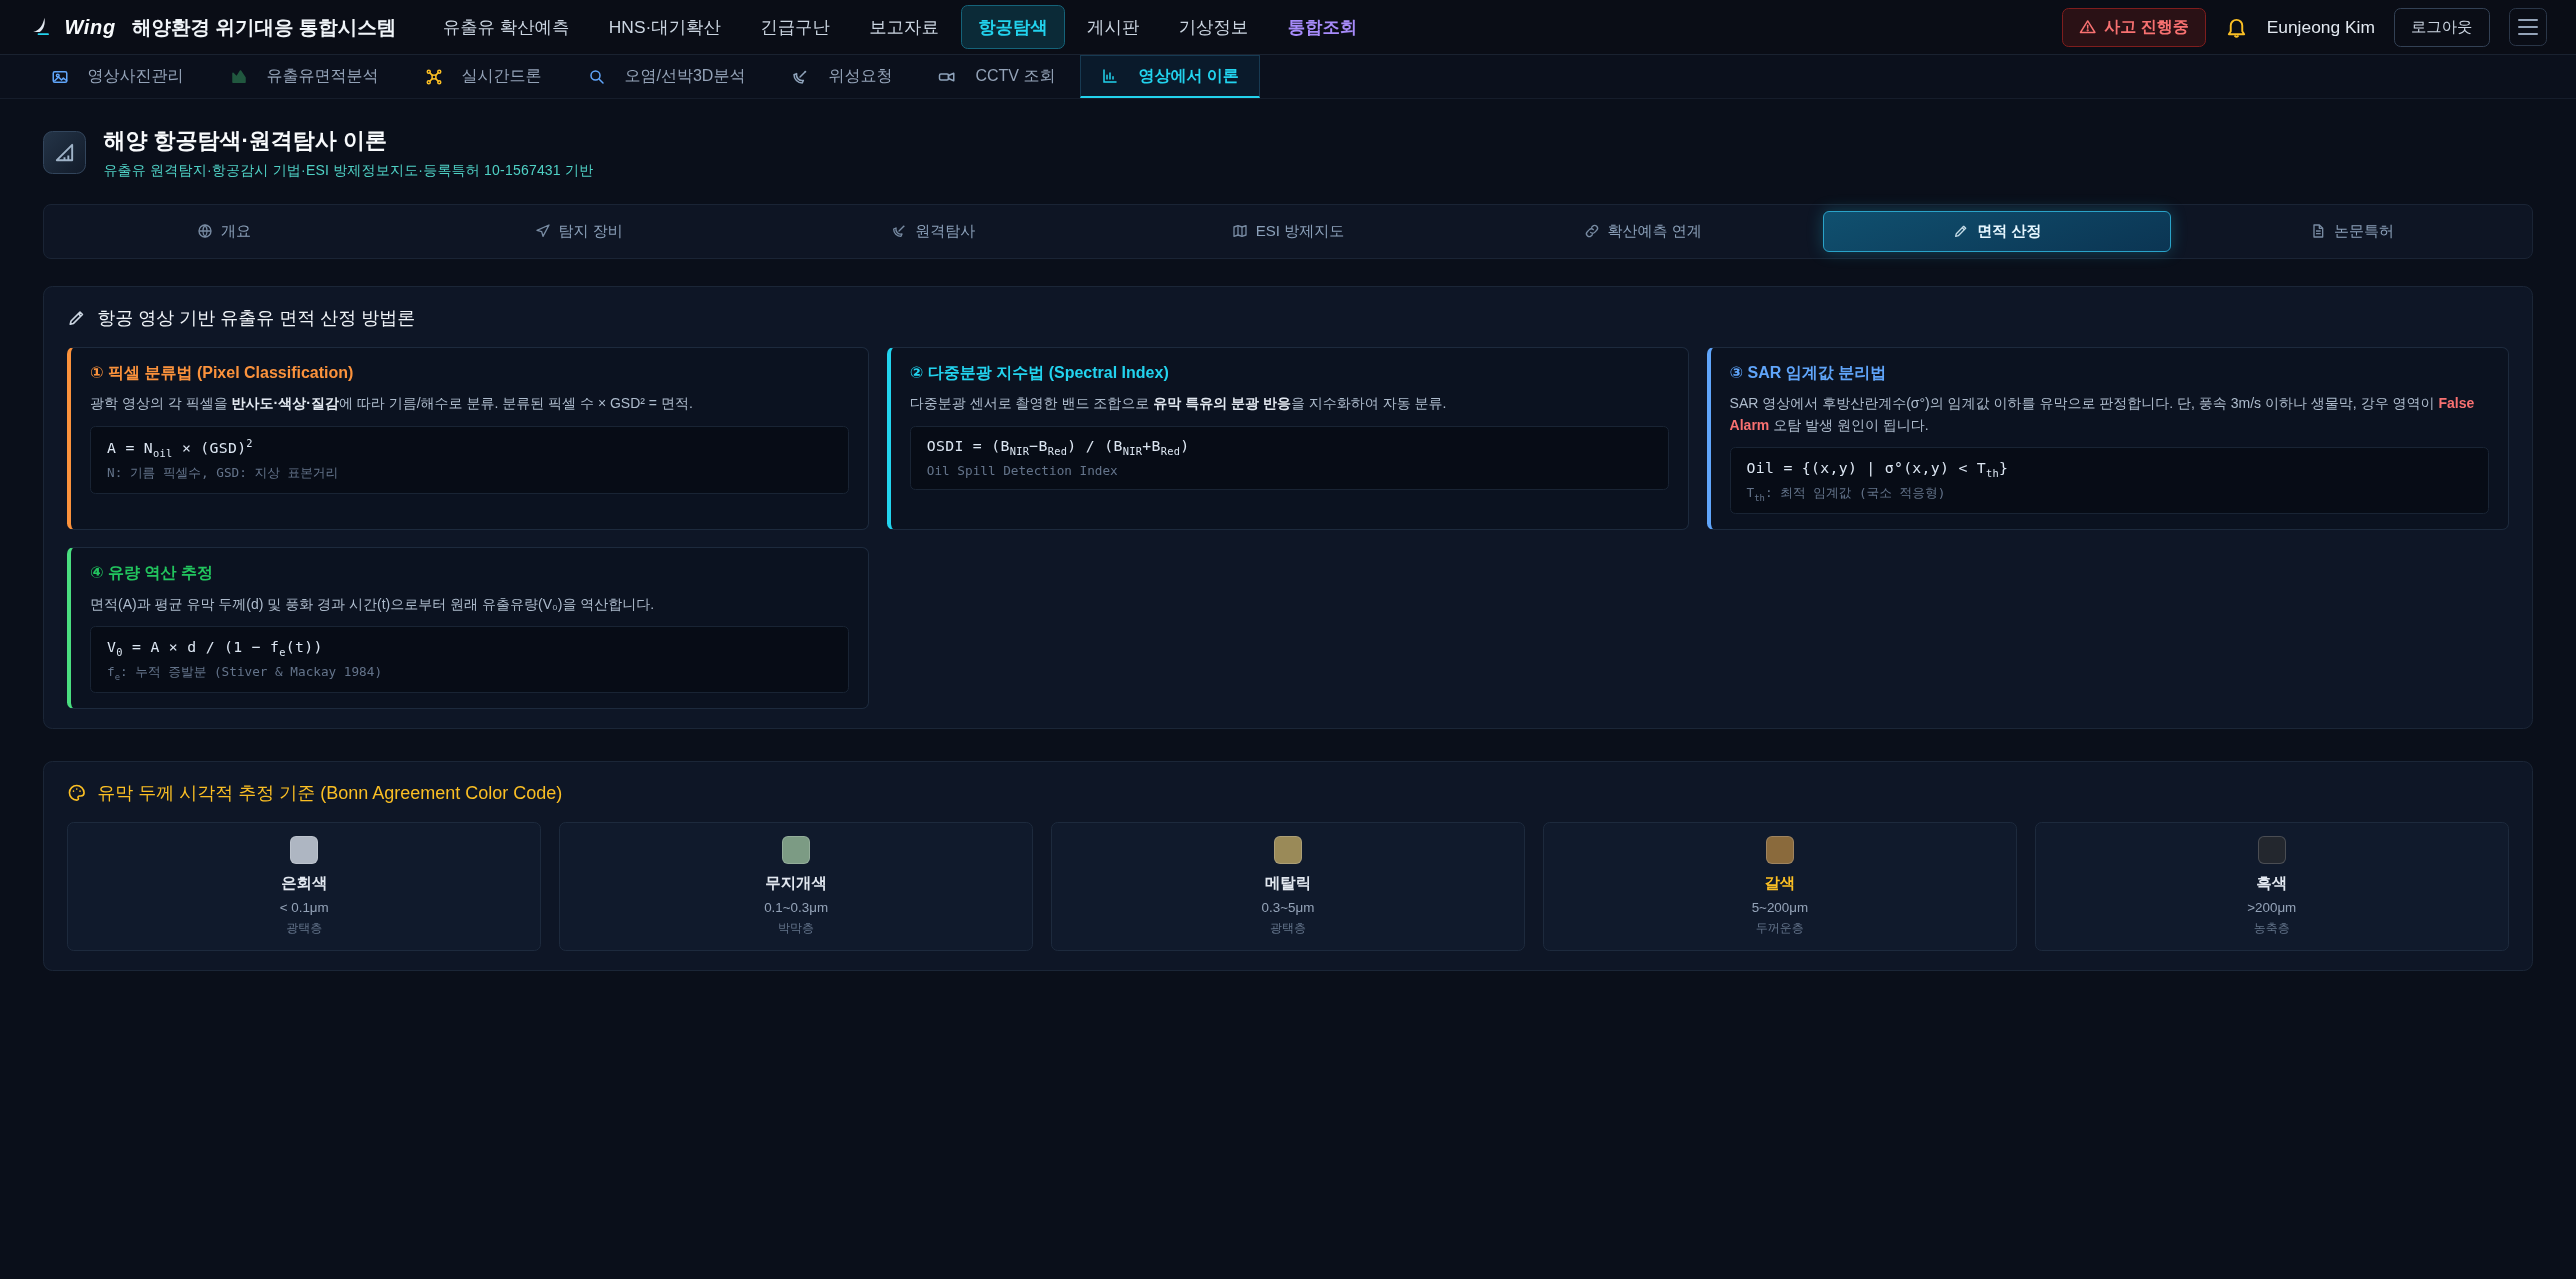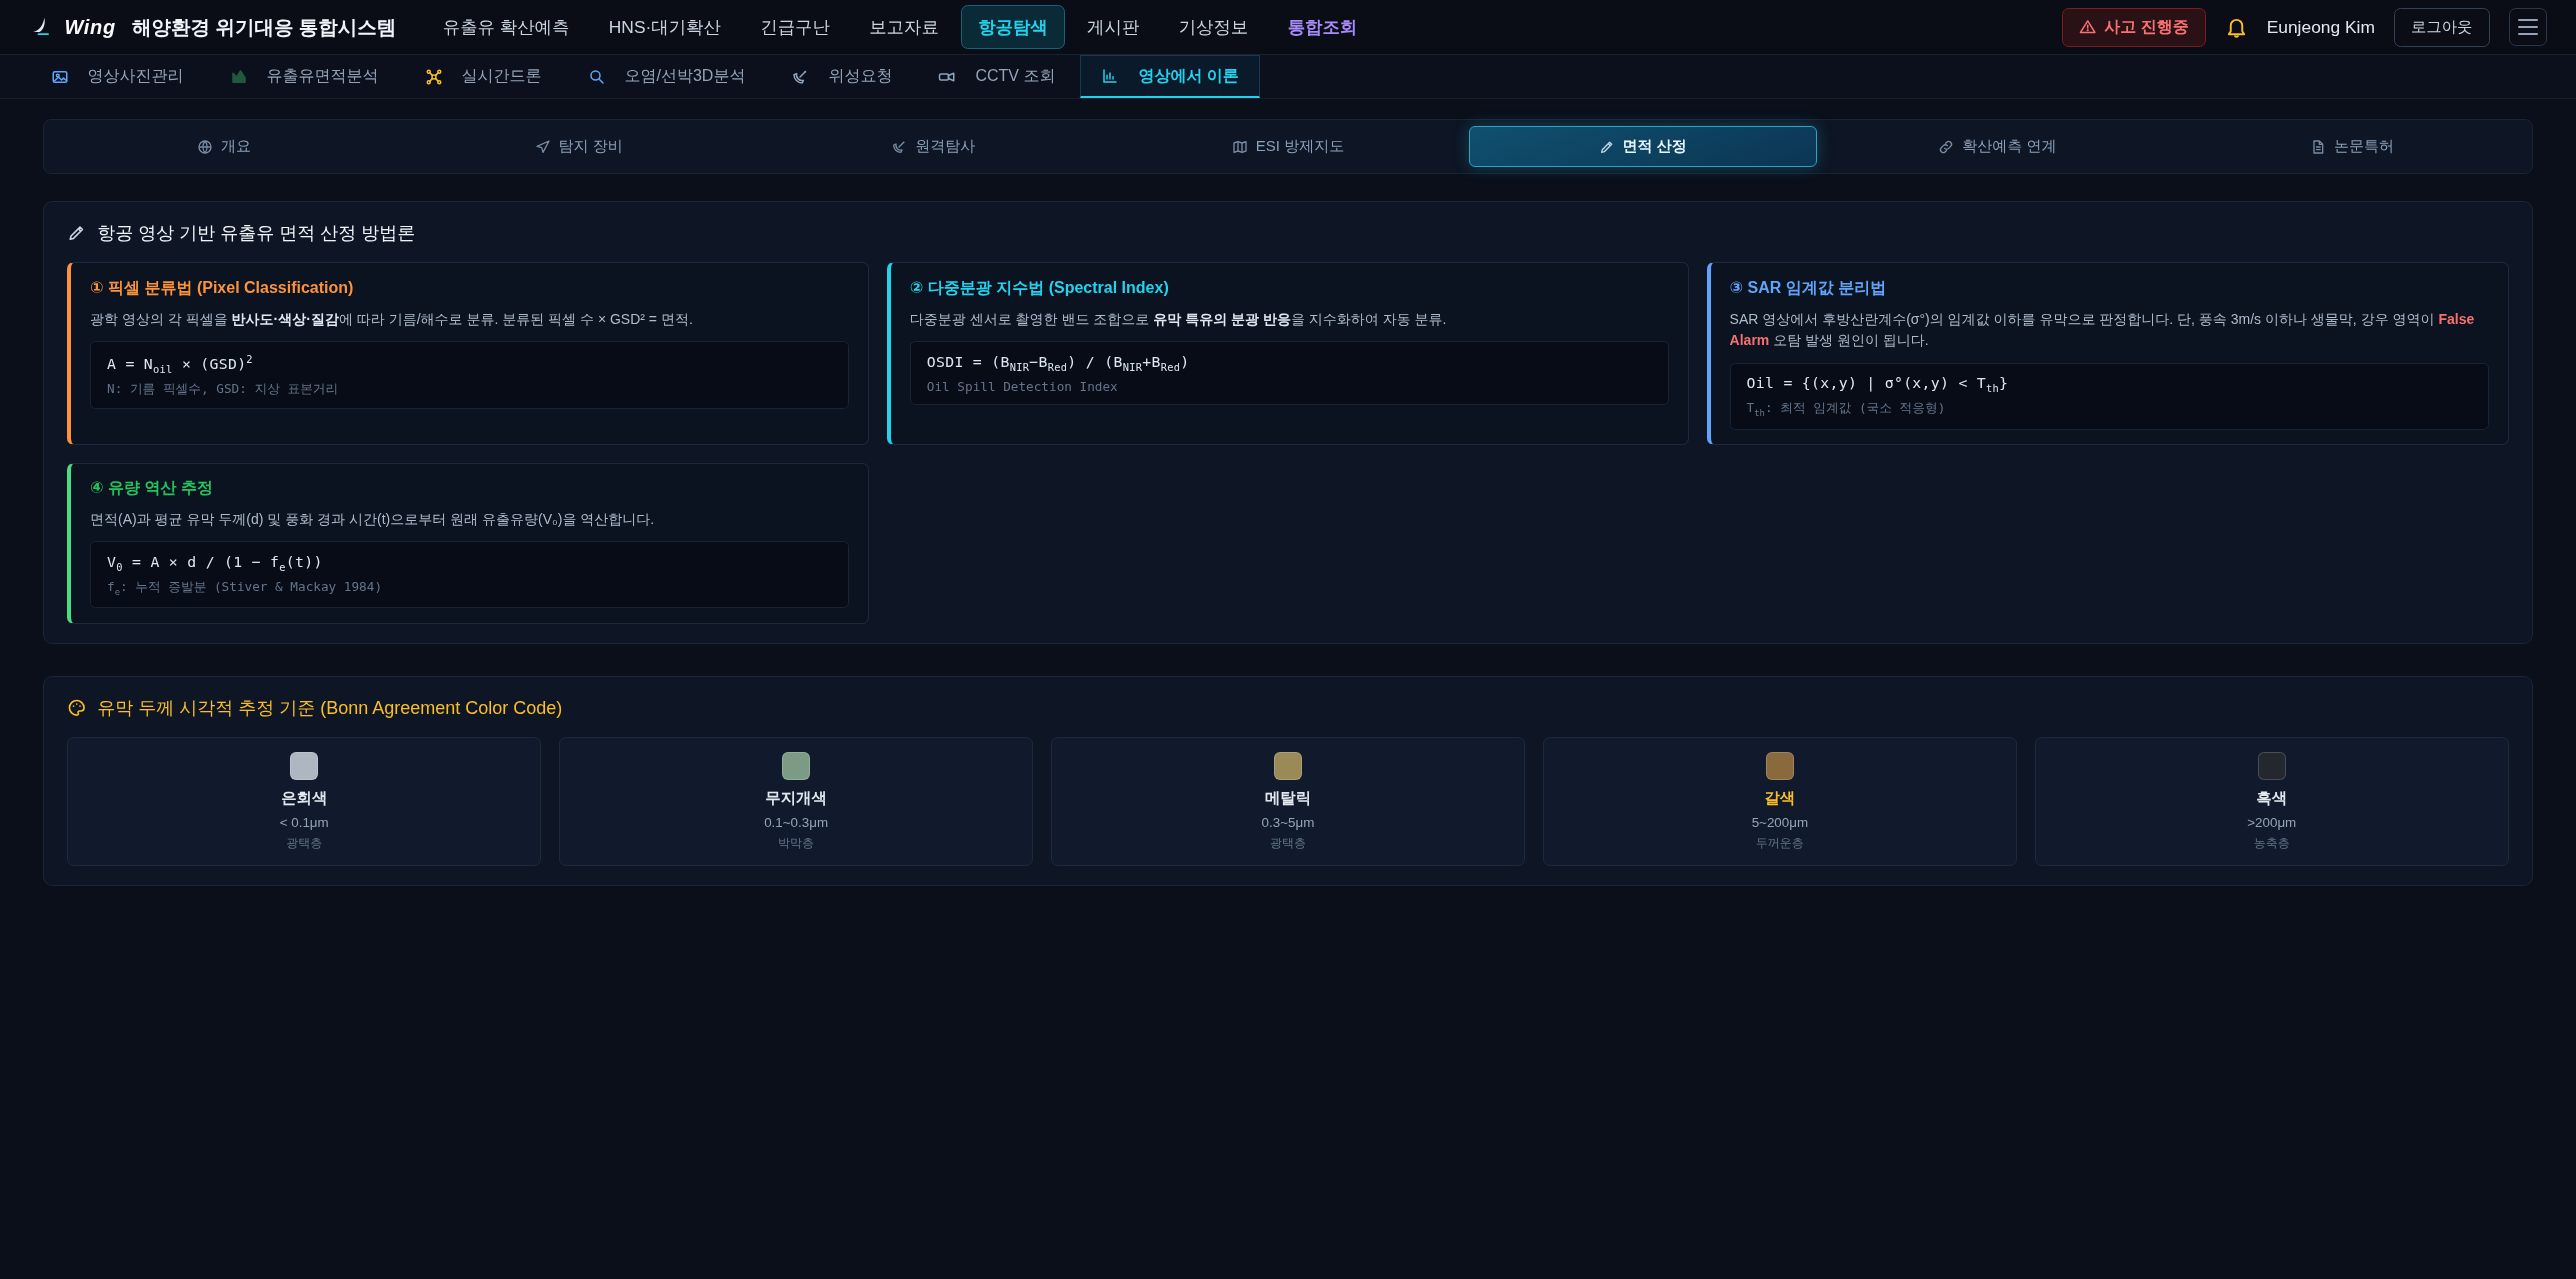--- a/index.html
+++ b/index.html
@@ -191,20 +191,32 @@
             <path d="M4 4v16h16"></path>
             <path d="M8 16v-5M12 16V8M16 16v-3"></path>
           </svg>
         </span>
       <span>영상에서 이론</span>
     </a>
   </nav>
 
   <main class="main">
 
+    <div class="page-head">
+      <div class="ph-icon">
+        <svg viewBox="0 0 24 24" fill="none" stroke="currentColor" stroke-width="2" stroke-linejoin="round">
+            <path d="M4 20L20 4v16z"></path>
+            <path d="M12 20v-3M16 20v-5"></path>
+          </svg>
+      </div>
+      <div>
+        <div class="ph-title">해양 항공탐색·원격탐사 이론</div>
+        <div class="ph-sub">유출유 원격탐지·항공감시 기법·ESI 방제정보지도·등록특허 10-1567431 기반</div>
+      </div>
+    </div>
 
     <div class="tabbar">
       <div class="tab">
         <svg viewBox="0 0 24 24" fill="none" stroke="currentColor" stroke-width="2">
             <circle cx="12" cy="12" r="9"></circle>
             <path d="M3 12h18M12 3a15 15 0 0 1 0 18M12 3a15 15 0 0 0 0 18"></path>
           </svg>
         <span>개요</span>
       </div>
       <div class="tab">
@@ -221,33 +233,33 @@
           </svg>
         <span>원격탐사</span>
       </div>
       <div class="tab">
         <svg viewBox="0 0 24 24" fill="none" stroke="currentColor" stroke-width="2" stroke-linejoin="round">
             <path d="M3 6l6-2 6 2 6-2v14l-6 2-6-2-6 2z"></path>
             <path d="M9 4v14M15 6v14"></path>
           </svg>
         <span>ESI 방제지도</span>
       </div>
-      <div class="tab active">
-        <svg viewBox="0 0 24 24" fill="none" stroke="currentColor" stroke-width="2" stroke-linejoin="round">
-            <path d="M4 20l1-4L16 5l3 3L8 19l-4 1z"></path>
-            <path d="M14 7l3 3"></path>
-          </svg>
-        <span>면적 산정</span>
-      </div>
       <div class="tab">
         <svg viewBox="0 0 24 24" fill="none" stroke="currentColor" stroke-width="2" stroke-linecap="round">
             <path d="M10 14a4 4 0 0 0 6 0l3-3a4 4 0 0 0-6-6l-1.5 1.5"></path>
             <path d="M14 10a4 4 0 0 0-6 0l-3 3a4 4 0 0 0 6 6l1.5-1.5"></path>
           </svg>
         <span>확산예측 연계</span>
+      </div>
+      <div class="tab active">
+        <svg viewBox="0 0 24 24" fill="none" stroke="currentColor" stroke-width="2" stroke-linejoin="round">
+            <path d="M4 20l1-4L16 5l3 3L8 19l-4 1z"></path>
+            <path d="M14 7l3 3"></path>
+          </svg>
+        <span>면적 산정</span>
       </div>
       <div class="tab">
         <svg viewBox="0 0 24 24" fill="none" stroke="currentColor" stroke-width="2" stroke-linejoin="round">
             <path d="M6 3h8l5 5v13H6z"></path>
             <path d="M14 3v5h5M9 12h7M9 16h7"></path>
           </svg>
         <span>논문특허</span>
       </div>
     </div>
 

